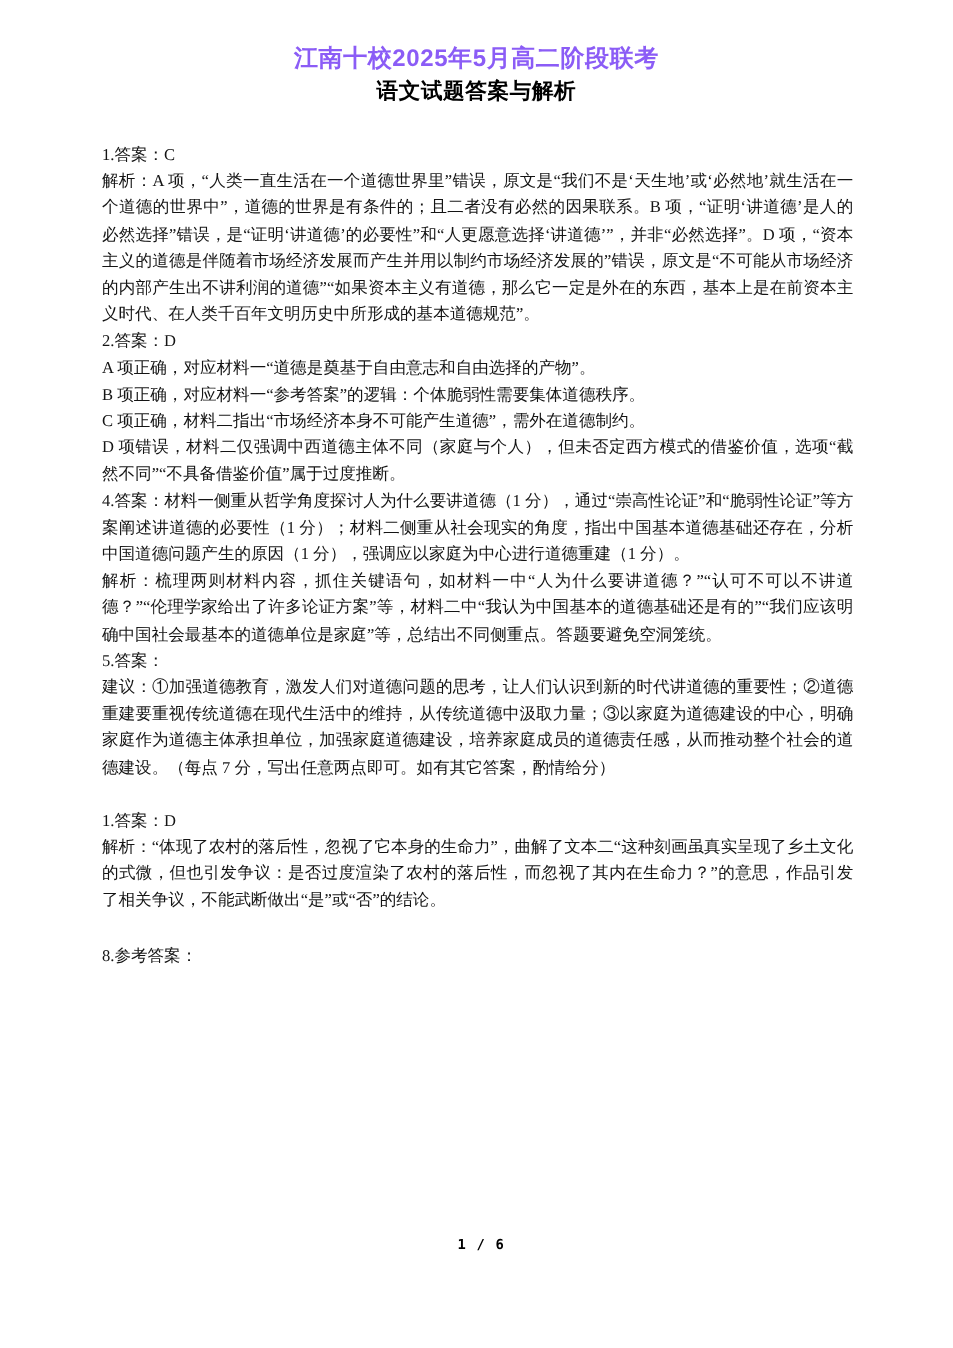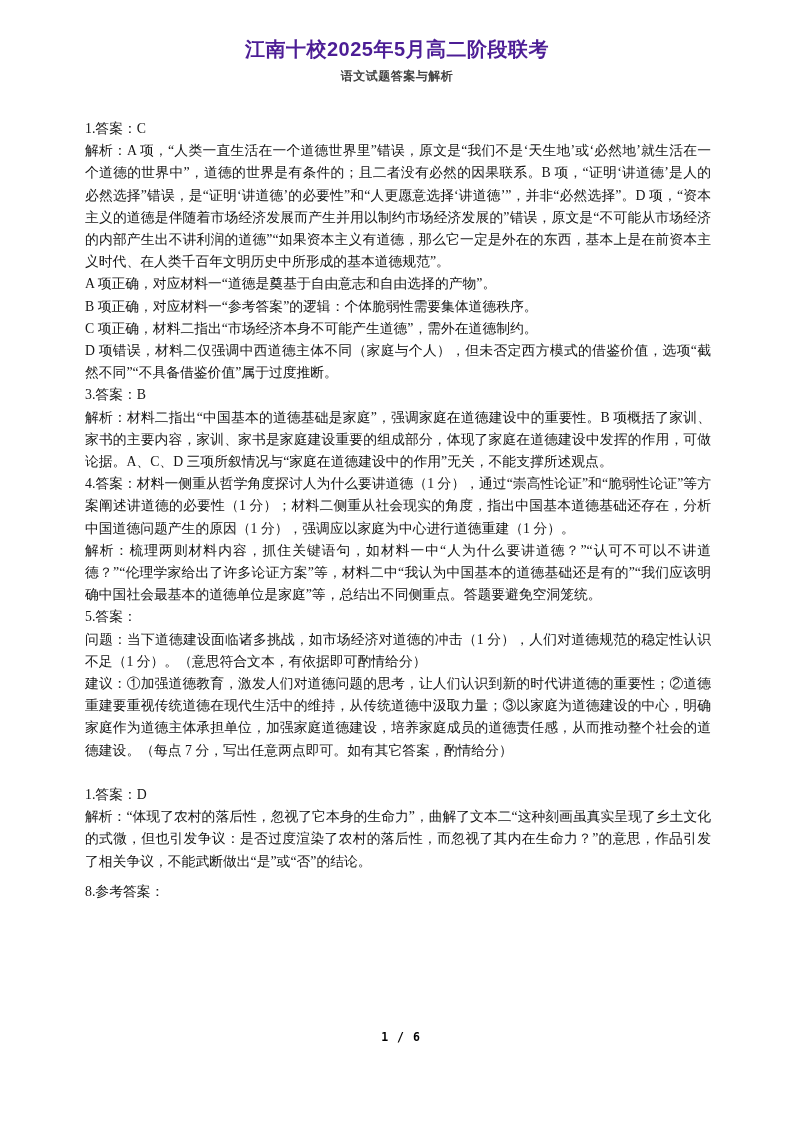--- a/index.html
+++ b/index.html
@@ -23,50 +23,50 @@
   .titles {
     padding-top: 36px;
     text-align: center;
   }
   .title-main {
     margin: 0;
     font-family: "Liberation Sans", sans-serif;
     font-weight: 700;
     font-size: 20px;
     line-height: 27px;
-    color: #4c1d95;
+    color: #8b5cf6;
     letter-spacing: 0.5px;
   }
   .title-sub {
     margin: 0;
     font-family: "Liberation Sans", sans-serif;
     font-weight: 700;
-    font-size: 12px;
+    font-size: 18px;
     line-height: 26px;
-    color: #404040;
+    color: #000000;
     letter-spacing: 0.5px;
   }
   .content {
     position: absolute;
     top: 118px;
     left: 85px;
     width: 626px;
     font-size: 13.8px;
     line-height: 22.2px;
     text-align: justify;
     text-justify: inter-ideograph;
     color: #141414;
   }
   .content p {
     margin: 0;
     word-break: break-all;
   }
   section { margin: 0; }
   .gap-one-line { margin-top: 22px; }
-  .gap-half-line { margin-top: 8px; }
+  .gap-half-line { margin-top: 24px; }
   .footer {
     position: absolute;
     top: 1030px;
     left: 4px;
     width: 100%;
     text-align: center;
     font-family: "DejaVu Sans Mono", monospace;
     font-weight: 700;
     font-size: 11.5px;
     color: #000;
@@ -84,39 +84,35 @@
   </div>
 
   <div class="content">
 
     <section>
       <p>1.答案：C</p>
       <p>解析：A 项，“人类一直生活在一个道德世界里”错误，原文是“我们不是‘天生地’或‘必然地’就生活在一个道德的世界中”，道德的世界是有条件的；且二者没有必然的因果联系。B 项，“证明‘讲道德’是人的必然选择”错误，是“证明‘讲道德’的必要性”和“人更愿意选择‘讲道德’”，并非“必然选择”。D 项，“资本主义的道德是伴随着市场经济发展而产生并用以制约市场经济发展的”错误，原文是“不可能从市场经济的内部产生出不讲利润的道德”“如果资本主义有道德，那么它一定是外在的东西，基本上是在前资本主义时代、在人类千百年文明历史中所形成的基本道德规范”。</p>
     </section>
 
     <section>
+      <p>2.答案：D</p>
       <p>A 项正确，对应材料一“道德是奠基于自由意志和自由选择的产物”。</p>
       <p>B 项正确，对应材料一“参考答案”的逻辑：个体脆弱性需要集体道德秩序。</p>
       <p>C 项正确，材料二指出“市场经济本身不可能产生道德”，需外在道德制约。</p>
       <p>D 项错误，材料二仅强调中西道德主体不同（家庭与个人），但未否定西方模式的借鉴价值，选项“截然不同”“不具备借鉴价值”属于过度推断。</p>
     </section>
 
-    <section>
-      <p>3.答案：B</p>
-      <p>解析：材料二指出“中国基本的道德基础是家庭”，强调家庭在道德建设中的重要性。B 项概括了家训、家书的主要内容，家训、家书是家庭建设重要的组成部分，体现了家庭在道德建设中发挥的作用，可做论据。A、C、D 三项所叙情况与“家庭在道德建设中的作用”无关，不能支撑所述观点。</p>
-    </section>
 
     <section>
       <p>4.答案：材料一侧重从哲学角度探讨人为什么要讲道德（1 分），通过“崇高性论证”和“脆弱性论证”等方案阐述讲道德的必要性（1 分）；材料二侧重从社会现实的角度，指出中国基本道德基础还存在，分析中国道德问题产生的原因（1 分），强调应以家庭为中心进行道德重建（1 分）。</p>
       <p>解析：梳理两则材料内容，抓住关键语句，如材料一中“人为什么要讲道德？”“认可不可以不讲道德？”“伦理学家给出了许多论证方案”等，材料二中“我认为中国基本的道德基础还是有的”“我们应该明确中国社会最基本的道德单位是家庭”等，总结出不同侧重点。答题要避免空洞笼统。</p>
     </section>
 
     <section>
       <p>5.答案：</p>
-      <p>问题：当下道德建设面临诸多挑战，如市场经济对道德的冲击（1 分），人们对道德规范的稳定性认识不足（1 分）。（意思符合文本，有依据即可酌情给分）</p>
       <p>建议：①加强道德教育，激发人们对道德问题的思考，让人们认识到新的时代讲道德的重要性；②道德重建要重视传统道德在现代生活中的维持，从传统道德中汲取力量；③以家庭为道德建设的中心，明确家庭作为道德主体承担单位，加强家庭道德建设，培养家庭成员的道德责任感，从而推动整个社会的道德建设。（每点 7 分，写出任意两点即可。如有其它答案，酌情给分）</p>
     </section>
 
     <section class="gap-one-line">
       <p>1.答案：D</p>
       <p>解析：“体现了农村的落后性，忽视了它本身的生命力”，曲解了文本二“这种刻画虽真实呈现了乡土文化的式微，但也引发争议：是否过度渲染了农村的落后性，而忽视了其内在生命力？”的意思，作品引发了相关争议，不能武断做出“是”或“否”的结论。</p>
     </section>
 
     <section>
     </section>

